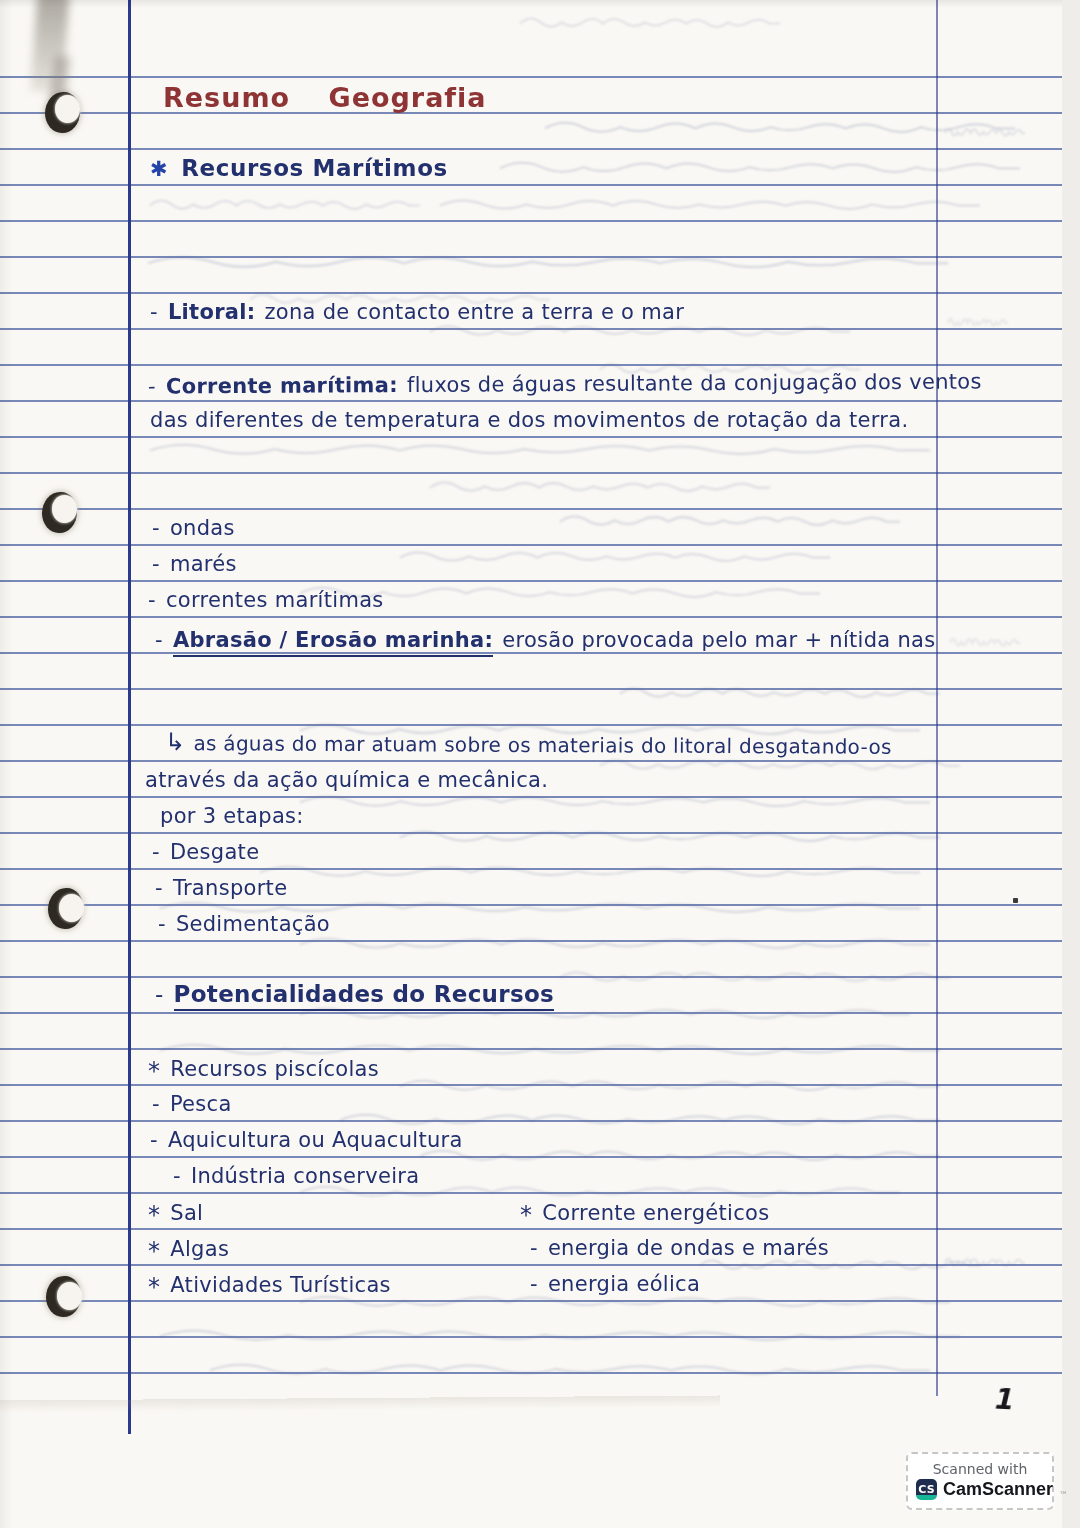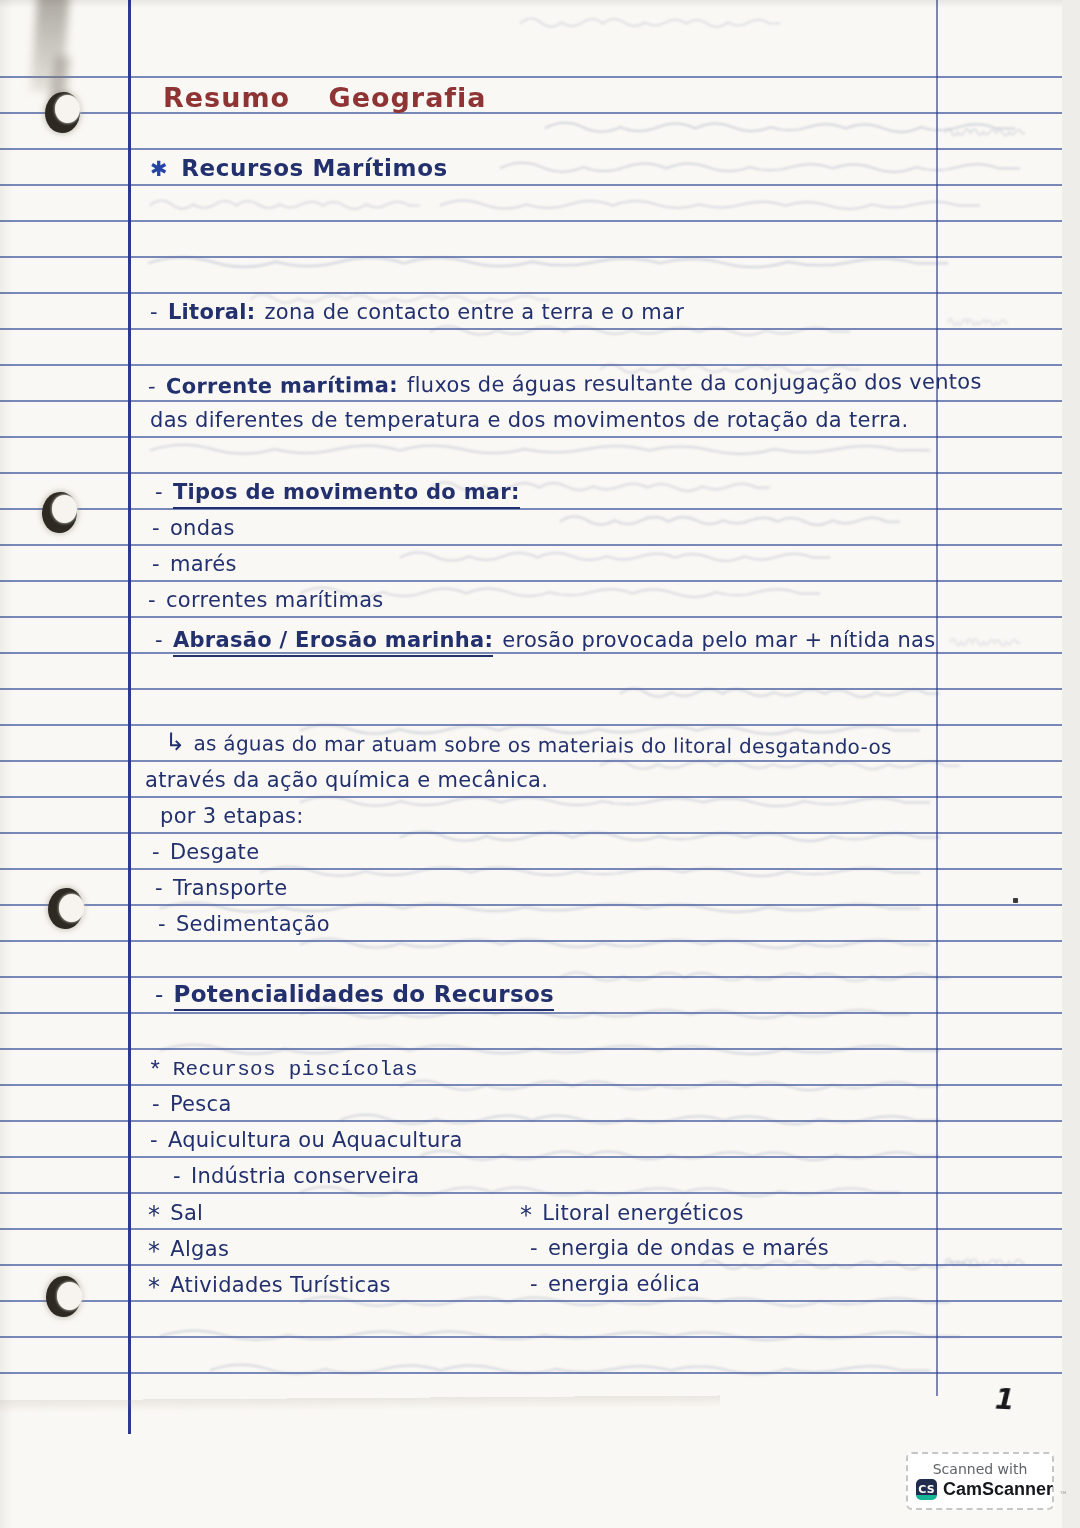--- a/index.html
+++ b/index.html
@@ -147,23 +147,20 @@
 
   <div class="row" style="left:150px;top:297px;">
     <span class="dash">-</span><span class="term">Litoral:</span><span class="gap">zona de contacto entre a terra e o mar</span>
   </div>
 
   <div class="row tilt-a" style="left:148px;top:369px;">
     <span class="dash">-</span><span class="term">Corrente marítima:</span><span class="gap">fluxos de águas resultante da conjugação dos ventos</span>
   </div>
   <div class="row" style="left:150px;top:405px;">das diferentes de temperatura e dos movimentos de rotação da terra.</div>
 
-  <div class="row" style="left:155px;top:477px;">
-    <span class="dash">-</span><span class="h-underline heading">Tipos de movimento do mar:</span>
-  </div>
   <div class="row" style="left:152px;top:513px;">
     <span class="dash">-</span><span>ondas</span>
   </div>
   <div class="row" style="left:152px;top:549px;">
     <span class="dash">-</span><span>marés</span>
   </div>
   <div class="row" style="left:148px;top:585px;">
     <span class="dash">-</span><span>correntes marítimas</span>
   </div>
 
@@ -182,37 +179,37 @@
     <span class="dash">-</span><span>Transporte</span>
   </div>
   <div class="row" style="left:158px;top:909px;">
     <span class="dash">-</span><span>Sedimentação</span>
   </div>
 
   <div class="row fs23" style="left:155px;top:979px;">
     <span class="dash">-</span><span class="h-underline heading">Potencialidades do Recursos</span>
   </div>
 
-  <div class="row" style="left:148px;top:1053px;font-family:Liberation Mono, monospace;">
+  <div class="row" style="left:148px;top:1053px;">
     <span class="ast">*</span><span>Recursos piscícolas</span>
   </div>
   <div class="row" style="left:152px;top:1089px;">
     <span class="dash">-</span><span>Pesca</span>
   </div>
   <div class="row" style="left:150px;top:1125px;">
     <span class="dash">-</span><span>Aquicultura ou Aquacultura</span>
   </div>
   <div class="row" style="left:152px;top:1161px;margin-left:21px;">
     <span class="dash">-</span><span>Indústria conserveira</span>
   </div>
 
   <div class="row" style="left:148px;top:1197px;width:800px;">
     <span class="ast">*</span><span>Sal</span>
     <span class="col2" style="left:372px;">
-      <span class="ast">*</span><span>Litoral energéticos</span>
+      <span class="ast">*</span><span>Corrente energéticos</span>
     </span>
   </div>
   <div class="row" style="left:148px;top:1233px;width:800px;">
     <span class="ast">*</span><span>Algas</span>
     <span class="col2" style="left:382px;">
       <span class="dash">-</span><span>energia de ondas e marés</span>
     </span>
   </div>
   <div class="row" style="left:148px;top:1269px;width:800px;">
     <span class="ast">*</span><span>Atividades Turísticas</span>

